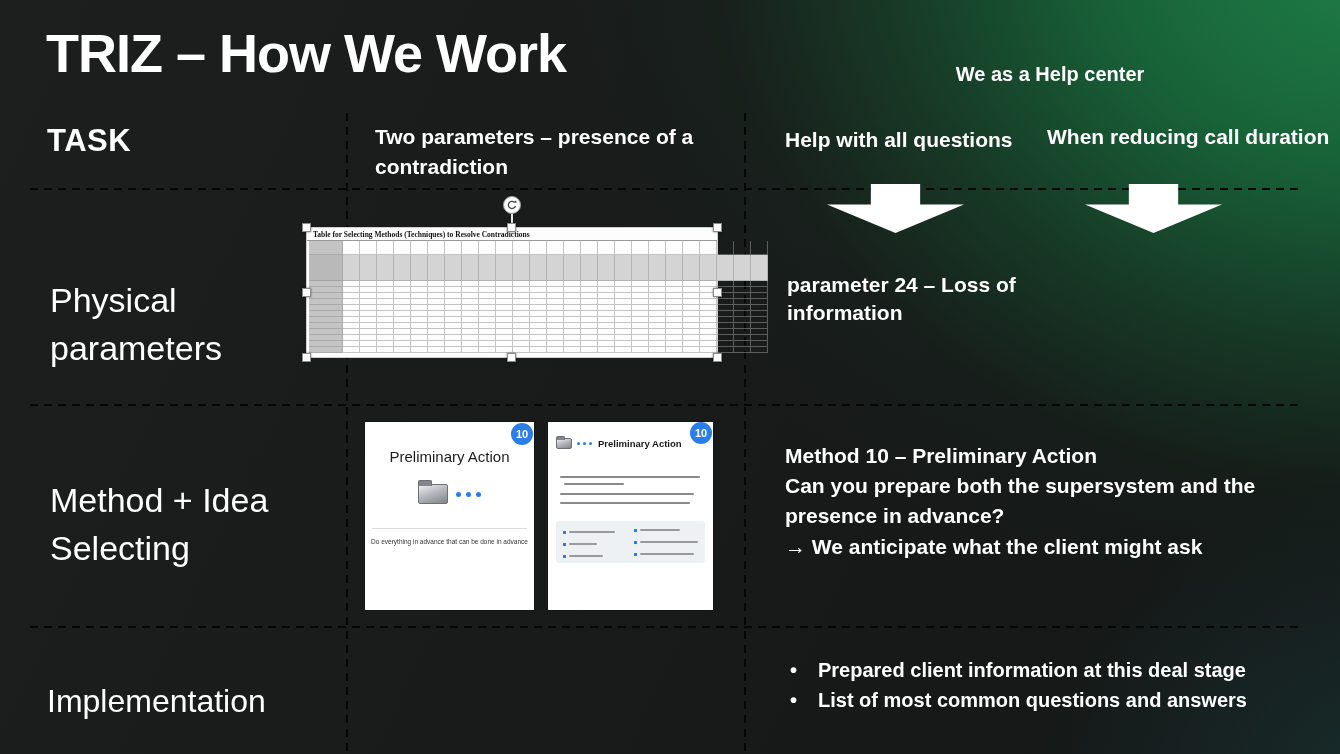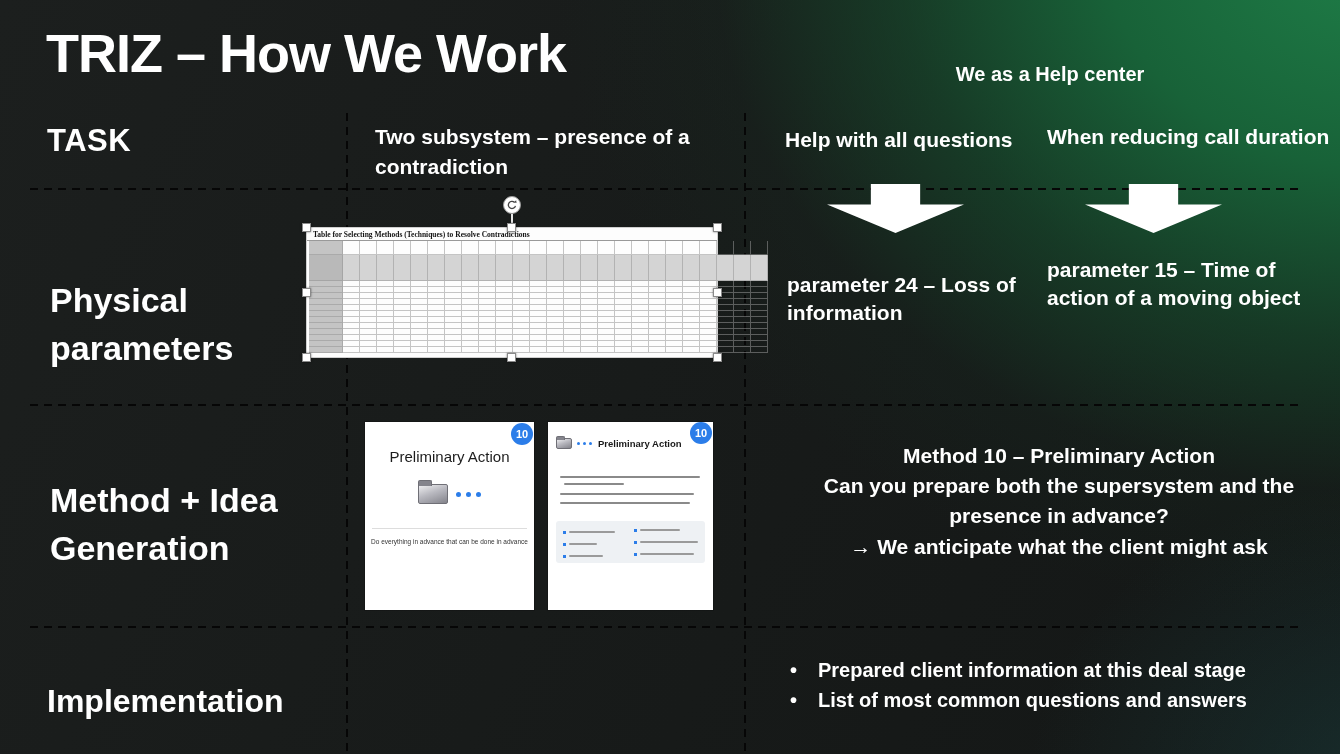--- a/index.html
+++ b/index.html
@@ -15,21 +15,21 @@
   
   .hline { position:absolute; height:2px; left:30px; width:1274px;
     background:repeating-linear-gradient(90deg, #060606 0 8px, transparent 8px 14px); }
   .vline { position:absolute; width:2px; top:113px; height:641px;
     background:repeating-linear-gradient(180deg, #060606 0 8px, transparent 8px 14px); }
 
   .slide-title { position:absolute; left:46px; top:22px; font-size:54px; font-weight:bold; letter-spacing:-1px; }
   .h-center { position:absolute; left:930px; top:63px; width:240px; text-align:center; font-size:20px; font-weight:bold; }
   .task-label { position:absolute; left:47px; top:123px; font-size:31px; font-weight:bold; letter-spacing:0.5px; }
   .cell-head { position:absolute; font-size:21px; font-weight:bold; line-height:1.42; }
-  .row-label { position:absolute; font-size:34px; font-weight:bold; line-height:1.42; }
+  .row-label { position:absolute; font-size:34px; font-weight:normal; line-height:1.42; }
 
   
   .down-arrow { position:absolute; width:137px; height:49px; background:#fff;
     clip-path:polygon(32% 0, 68% 0, 68% 42%, 100% 42%, 50% 100%, 0 42%, 32% 42%); }
 
   
   .table-shot { position:absolute; left:306px; top:227px; width:412px; height:131px;
     background:#fdfdfd; border:1px solid #cfcfcf; }
   .table-title { font-family:"Liberation Serif", serif; font-weight:bold; font-size:7.5px; color:#111;
     padding:2px 4px 1px 6px; white-space:nowrap; border-bottom:1px solid #999; }
@@ -66,40 +66,40 @@
   .folder.mini { width:16px; height:11px; }
   .folder.mini::before { width:7px; height:3px; top:-3px; }
   .dots.mini { gap:3px; margin-left:5px; }
   .dots.mini .dot { width:3px; height:3px; }
   .card2-title { margin-left:6px; font-size:9.5px; font-weight:bold; color:#1a1a1a; }
   .skel { position:absolute; height:2px; background:#8a8a8a; border-radius:1px; }
   .gray-box { position:absolute; left:8px; top:99px; width:149px; height:42px; background:#eef1f4; border-radius:3px; }
   .gb-bullet { position:absolute; width:3px; height:3px; background:#2b7de9; }
   .gb-bar { position:absolute; height:2px; background:#9a9a9a; border-radius:1px; }
 
-  .method-desc { position:absolute; left:785px; top:441px; width:548px; font-size:21px; font-weight:bold; line-height:1.44;text-align:center; }
+  .method-desc { position:absolute; left:785px; top:441px; width:548px; font-size:21px; font-weight:bold; line-height:1.44; }
   .impl-list { position:absolute; left:790px; top:655px; font-size:20px; font-weight:bold; }
   .impl-item { display:flex; line-height:30px; }
   .impl-item .b { width:28px; }
 </style>
 </head>
 <body>
 
 <div class="slide">
 
   <div class="hline" style="top:188px"></div>
   <div class="hline" style="top:404px"></div>
   <div class="hline" style="top:626px"></div>
   <div class="vline" style="left:346px"></div>
   <div class="vline" style="left:744px"></div>
 
   <div class="slide-title">TRIZ – How We Work</div>
   <div class="h-center">We as a Help center</div>
   <div class="task-label">TASK</div>
-  <div class="cell-head" style="left:375px; top:122px; width:345px">Two subsystem – presence of a contradiction</div>
+  <div class="cell-head" style="left:375px; top:122px; width:345px">Two parameters – presence of a contradiction</div>
   <div class="cell-head" style="left:785px; top:125px">Help with all questions</div>
   <div class="cell-head" style="left:1047px; top:122px; width:300px">When reducing call duration</div>
 
   <div class="down-arrow" style="left:827px; top:184px"></div>
   <div class="down-arrow" style="left:1085px; top:184px"></div>
 
   <div class="row-label" style="left:50px; top:276px; width:235px">Physical parameters</div>
 
   <div class="table-shot">
     <div class="table-title">Table for Selecting Methods (Techniques) to Resolve Contradictions</div>
@@ -509,23 +509,22 @@
     <div class="handle" style="left:calc(50% - 5px); top:-5px"></div>
     <div class="handle" style="right:-5px; top:-5px"></div>
     <div class="handle" style="left:-5px; top:calc(50% - 5px)"></div>
     <div class="handle" style="right:-5px; top:calc(50% - 5px)"></div>
     <div class="handle" style="left:-5px; bottom:-5px"></div>
     <div class="handle" style="left:calc(50% - 5px); bottom:-5px"></div>
     <div class="handle" style="right:-5px; bottom:-5px"></div>
   </div>
 
   <div class="cell-head" style="left:787px; top:271px; width:240px; line-height:1.35">parameter 24 – Loss of information</div>
-  <div class="cell-head" style="left:1047px; top:256px; width:258px; line-height:1.35">parameter 15 – Time of action of a moving object</div>
-
-  <div class="row-label" style="left:50px; top:476px; width:285px">Method + Idea Generation</div>
+
+  <div class="row-label" style="left:50px; top:476px; width:285px">Method + Idea Selecting</div>
 
   <div class="card" style="left:365px; top:422px; width:169px; height:188px">
     <div class="badge" style="left:146px; top:1px">10</div>
     <div class="card1-title">Preliminary Action</div>
     <div class="card1-art">
       <span class="folder"></span>
       <span class="dots">
           <span class="dot"></span>
           <span class="dot"></span>
           <span class="dot"></span>

